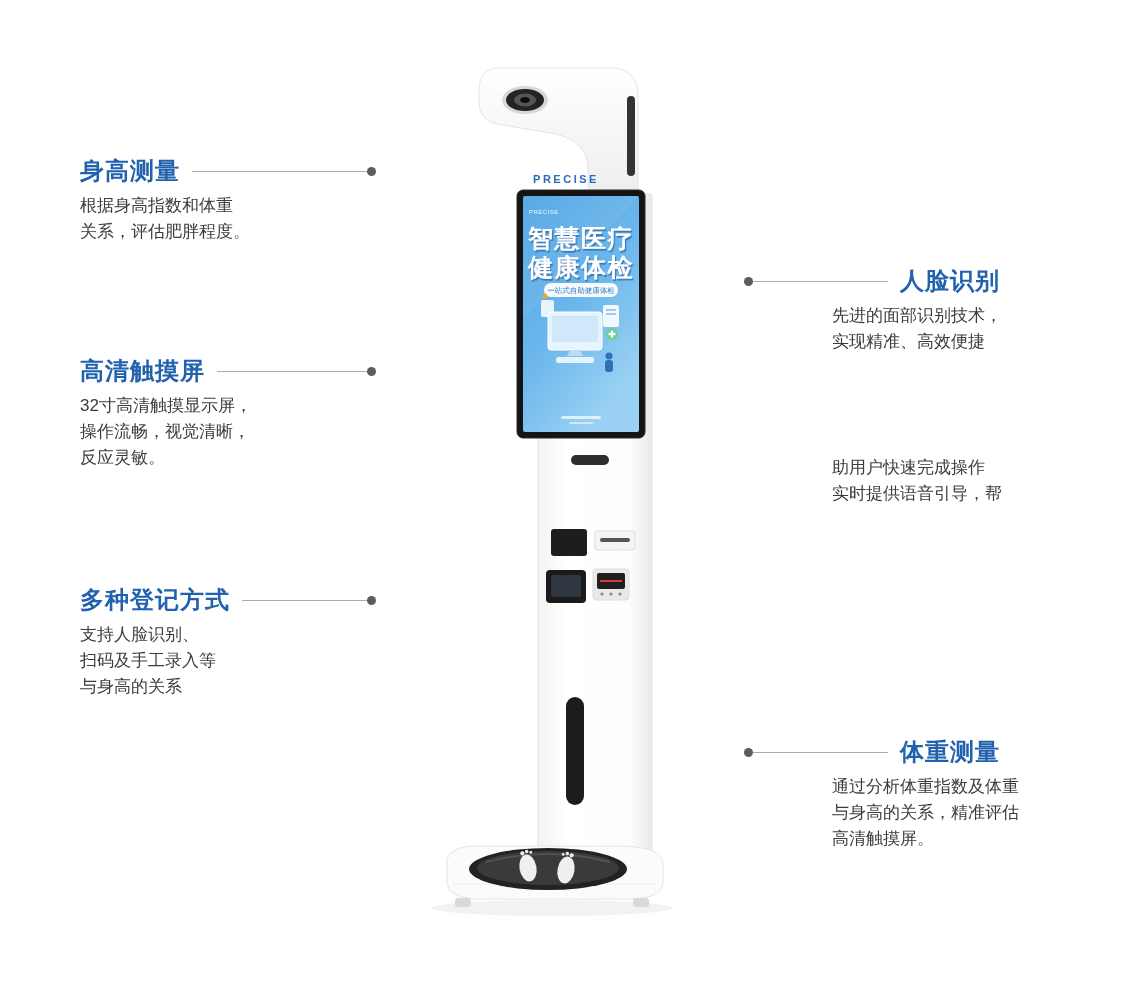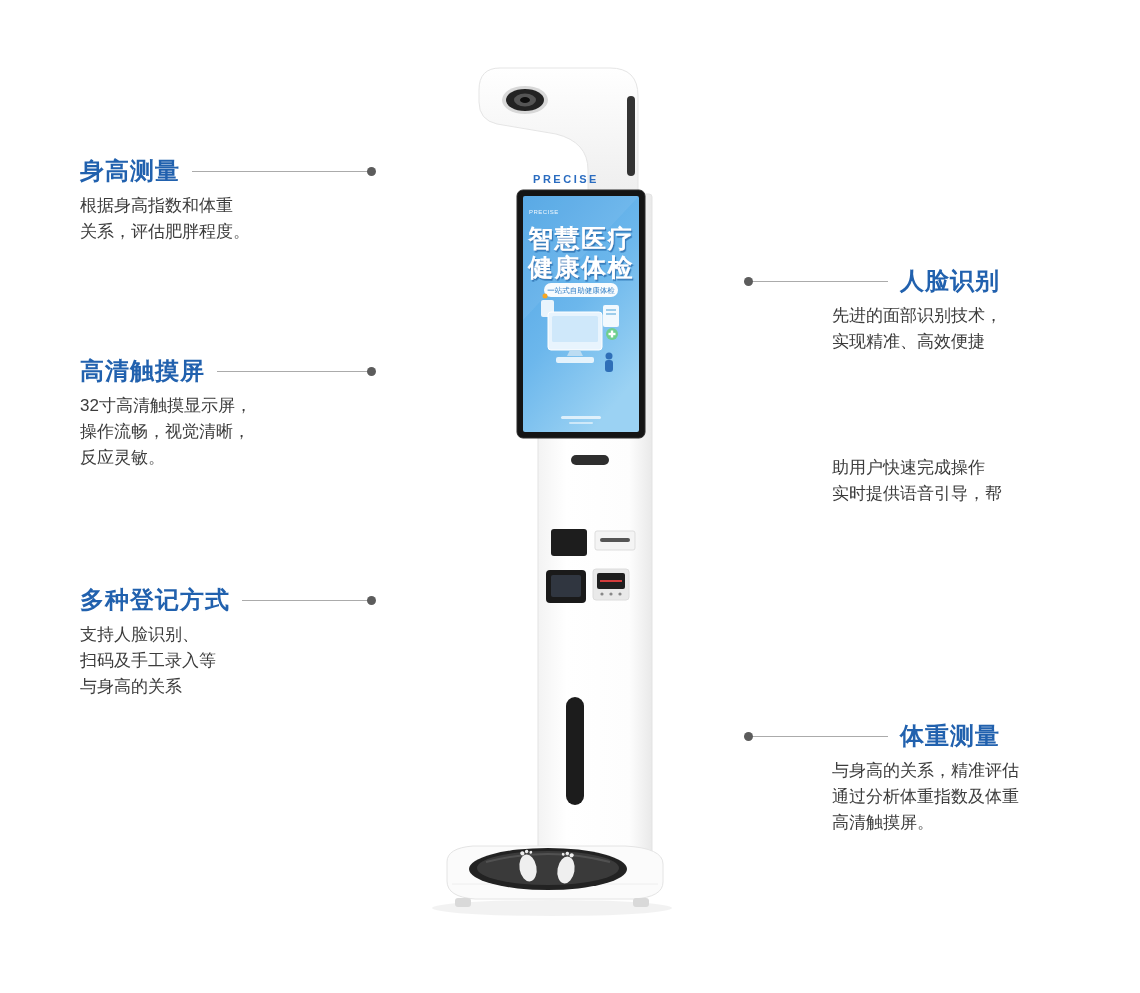--- a/index.html
+++ b/index.html
@@ -215,27 +215,27 @@
     </div>
   </div>
 
   <div class="feature right" style="top:448px">
     <div class="feature-desc">
       <div>助用户快速完成操作</div>
       <div>实时提供语音引导，帮</div>
     </div>
   </div>
 
-  <div class="feature right" style="top:721px">
+  <div class="feature right" style="top:737px">
     <div class="feature-head">
       <div class="connector">
           <span class="dot"></span>
         </div>
       <h2 class="feature-title">体重测量</h2>
     </div>
     <div class="feature-desc">
+      <div>通过分析体重指数及体重</div>
       <div>与身高的关系，精准评估</div>
-      <div>通过分析体重指数及体重</div>
       <div>高清触摸屏。</div>
     </div>
   </div>
 
 </div>
 
 </body></html>

